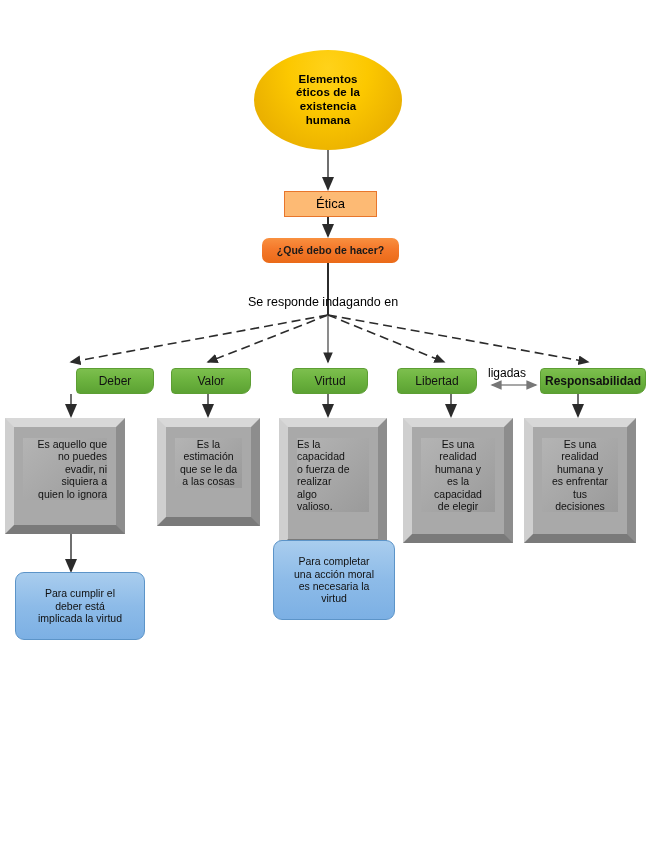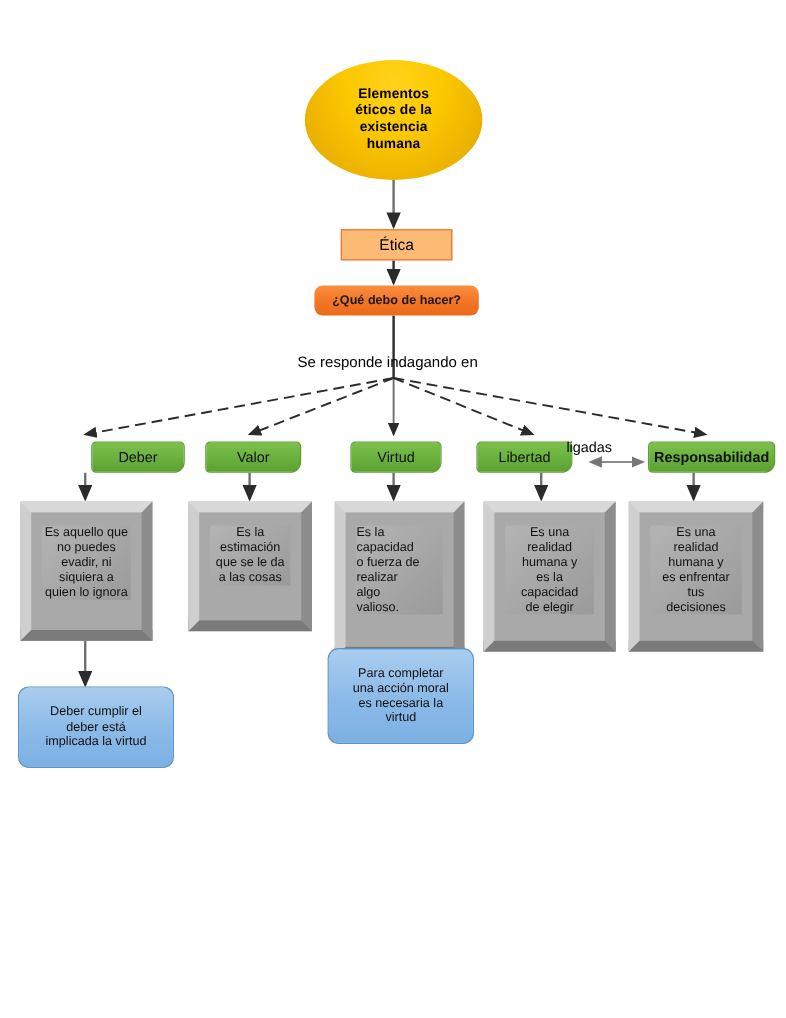--- a/index.html
+++ b/index.html
@@ -193,25 +193,25 @@
   </div>
 
   <div class="node greenbox" style="left:397px; top:368px; width:80px; height:26px;">
     <span>Libertad</span>
   </div>
 
   <div class="node greenbox" style="left:540px; top:368px; width:106px; height:26px;font-weight:bold;">
     <span>Responsabilidad</span>
   </div>
 
-  <div class="label label-ligadas" style="left:472px; top:366px;">
+  <div class="label label-ligadas" style="left:488px; top:366px;">
     <span>ligadas</span>
   </div>
 
-  <div class="node greybox" style="left:17px; top:418px; width:110px; height:116px;">
+  <div class="node greybox" style="left:5px; top:418px; width:120px; height:116px;text-align:right;">
     <span class="inner">Es aquello que
 no puedes
 evadir, ni
 siquiera a
 quien lo ignora</span>
   </div>
 
   <div class="node greybox" style="left:157px; top:418px; width:103px; height:108px;">
     <span class="inner">Es la
 estimación
@@ -240,21 +240,21 @@
   <div class="node greybox" style="left:524px; top:418px; width:112px; height:125px;">
     <span class="inner">Es una
 realidad
 humana y
 es enfrentar
 tus
 decisiones</span>
   </div>
 
   <div class="node bluebox" style="left:15px; top:572px; width:130px; height:68px;">
-    <span>Deber cumplir el
+    <span>Para cumplir el
 deber está
 implicada la virtud</span>
   </div>
 
   <div class="node bluebox" style="left:273px; top:540px; width:122px; height:80px;">
     <span>Para completar
 una acción moral
 es necesaria la
 virtud</span>
   </div>

